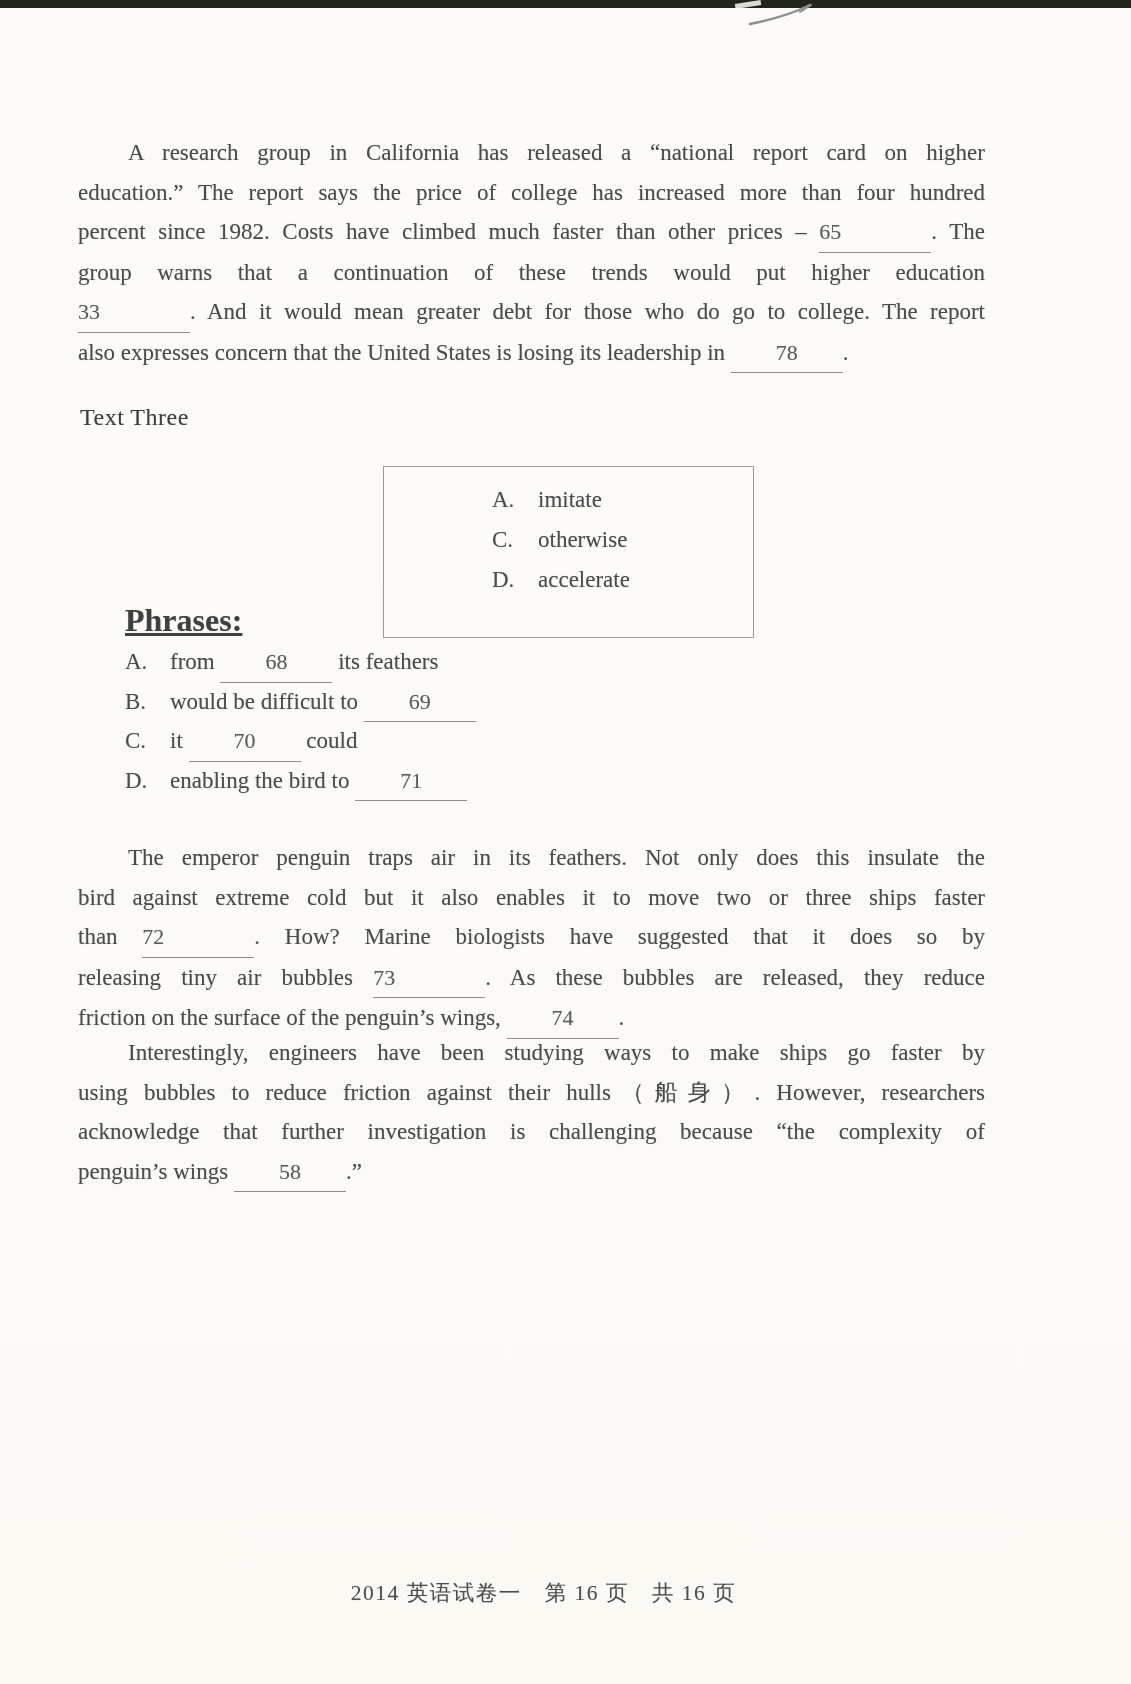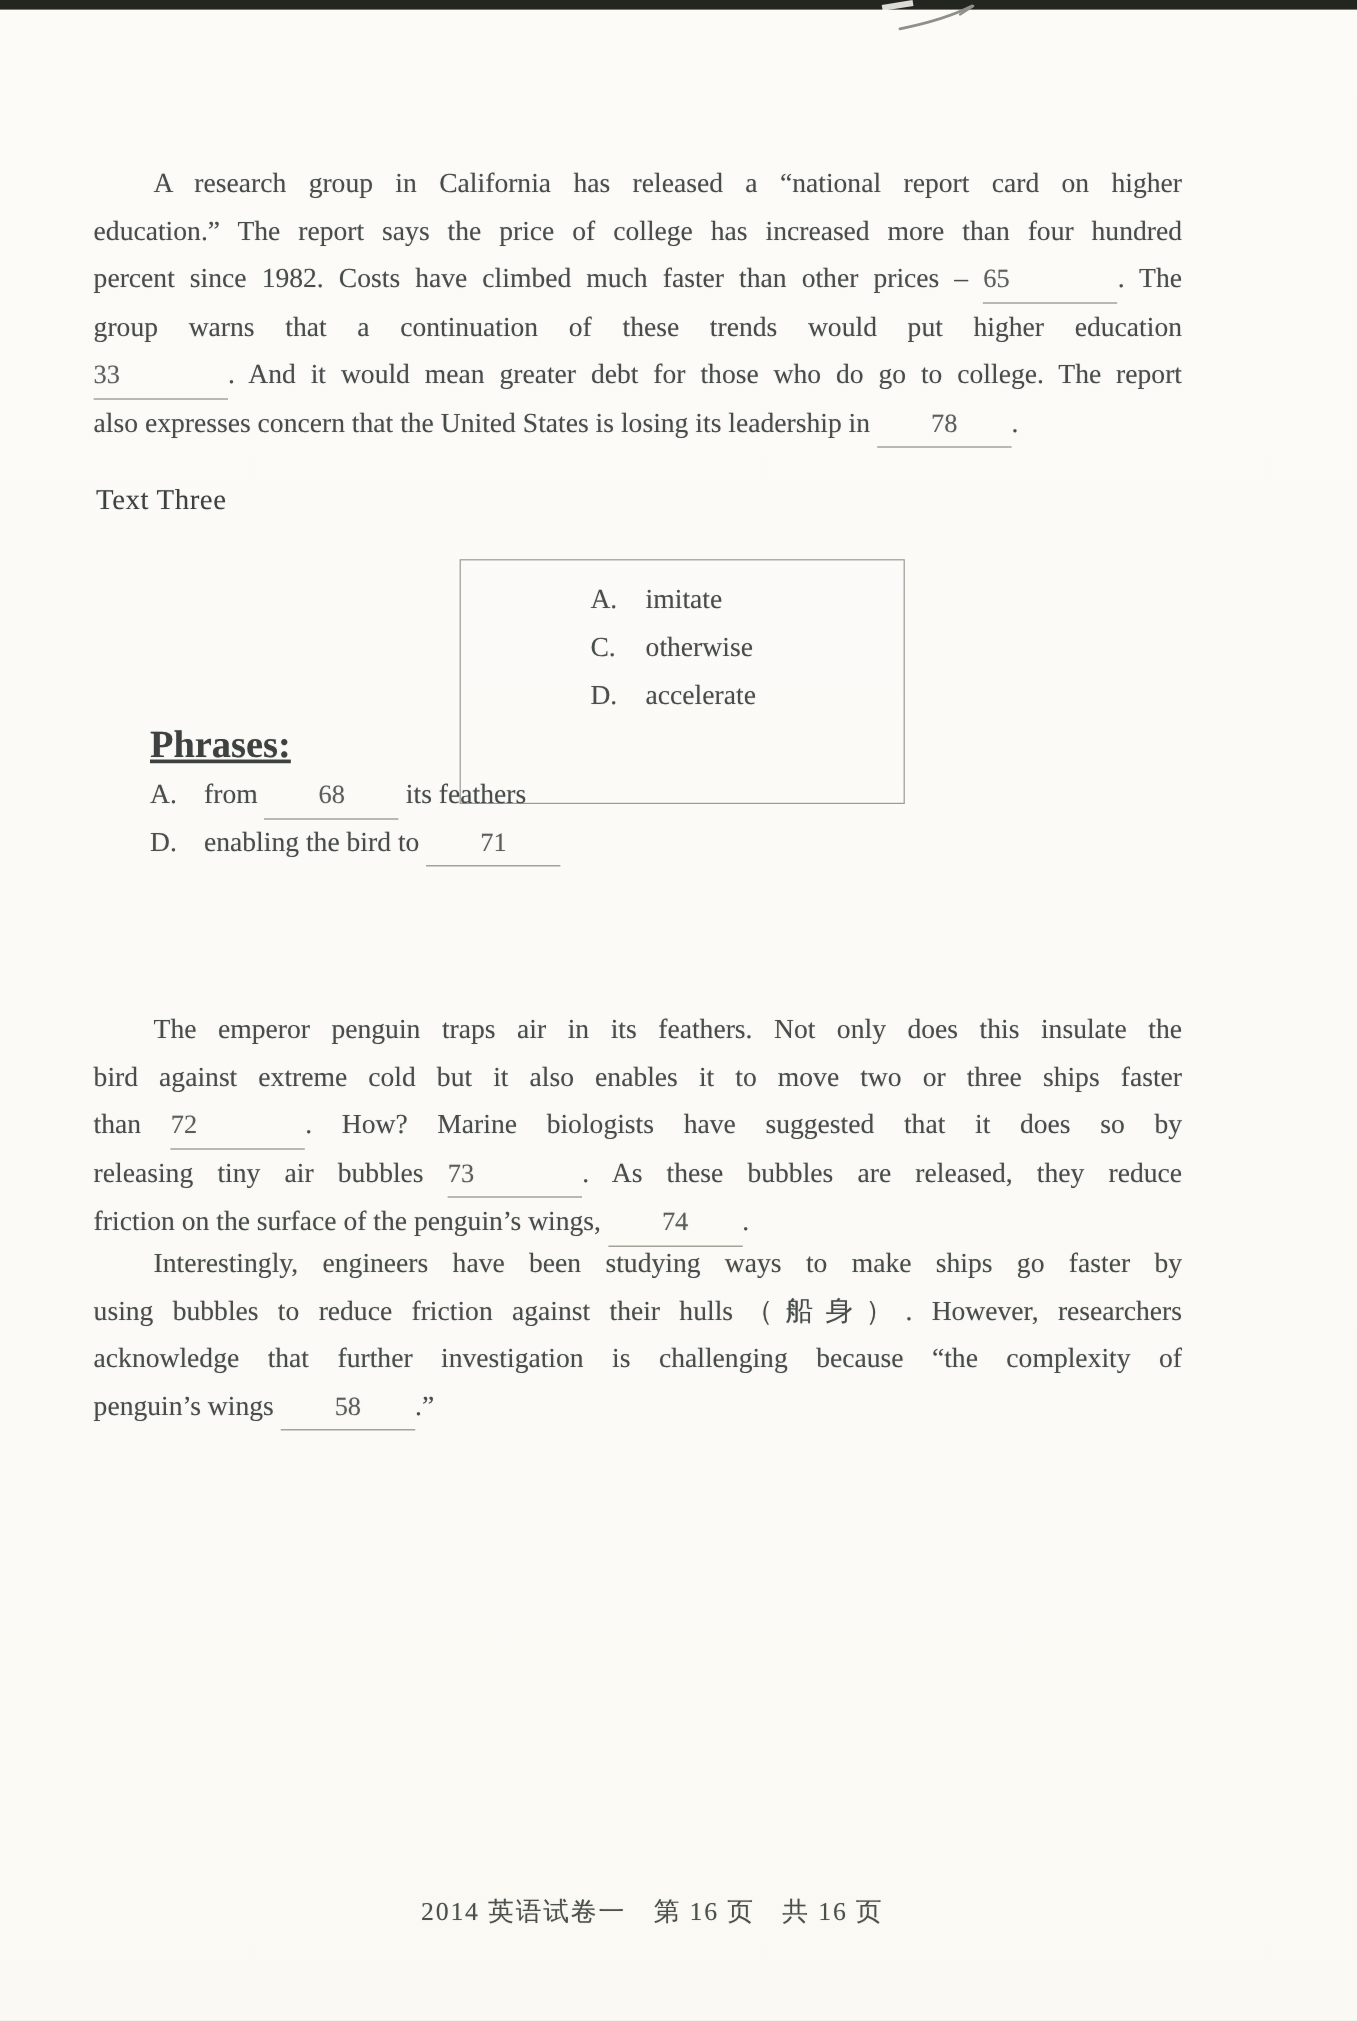--- a/index.html
+++ b/index.html
@@ -32,21 +32,21 @@
   .p3{top:1033px;}
   .line{min-height:39.5px;}
   .para .line:not(:last-child){text-align:justify;text-align-last:justify;}
   .para .line:first-child{text-indent:50px;}
   .section-heading{
     position:absolute;left:2px;top:398px;margin:0;
     font-size:24px;font-weight:normal;color:#3d4240;letter-spacing:.5px;
   }
   .options-box{
     position:absolute;top:466px;left:305px;
-    width:371px;height:204px;box-sizing:border-box;
+    width:371px;height:172px;box-sizing:border-box;
     border:1.5px solid #9b9b92;
     padding:13px 0 0 108px;
     background:rgba(255,255,255,0.15);
   }
   .opt{height:40px;}
   .opt-label{display:inline-block;width:46px;color:#4a4f4c;}
   .phrases{position:absolute;top:601px;left:47px;width:700px;}
   .phrases-heading{font-weight:bold;font-size:32px;color:#3d4240;height:41px;text-decoration:underline;}
   .phrase{height:39.5px;}
   .ph-label{display:inline-block;width:45px;color:#4a4f4c;}
@@ -92,20 +92,22 @@
     <div class="options-box">
         <div class="opt"><span class="opt-label">A.</span><span>imitate</span></div>
         <div class="opt"><span class="opt-label">C.</span><span>otherwise</span></div>
         <div class="opt"><span class="opt-label">D.</span><span>accelerate</span></div>
       </div>
 
     <div class="phrases">
       <div class="phrases-heading">Phrases:</div>
       <div>
           <div class="phrase"><span class="ph-label">A.</span><span>from <span class="blank"><span class="bnum">68</span></span> its feathers</span></div>
+          <div class="phrase"><span class="ph-label">B.</span><span>would be difficult to <span class="blank"><span class="bnum">69</span></span></span></div>
+          <div class="phrase"><span class="ph-label">C.</span><span>it <span class="blank"><span class="bnum">70</span></span> could</span></div>
           <div class="phrase"><span class="ph-label">D.</span><span>enabling the bird to <span class="blank"><span class="bnum">71</span></span></span></div>
         </div>
     </div>
 
     <div class="para p2">
         <div class="line">The emperor penguin traps air in its feathers. Not only does this insulate the</div>
         <div class="line">bird against extreme cold but it also enables it to move two or three ships faster</div>
         <div class="line">than <span class="blank"><span class="bnum">72</span></span>. How? Marine biologists have suggested that it does so by</div>
         <div class="line">releasing tiny air bubbles <span class="blank"><span class="bnum">73</span></span>. As these bubbles are released, they reduce</div>
         <div class="line">friction on the surface of the penguin’s wings, <span class="blank"><span class="bnum">74</span></span>.</div>

